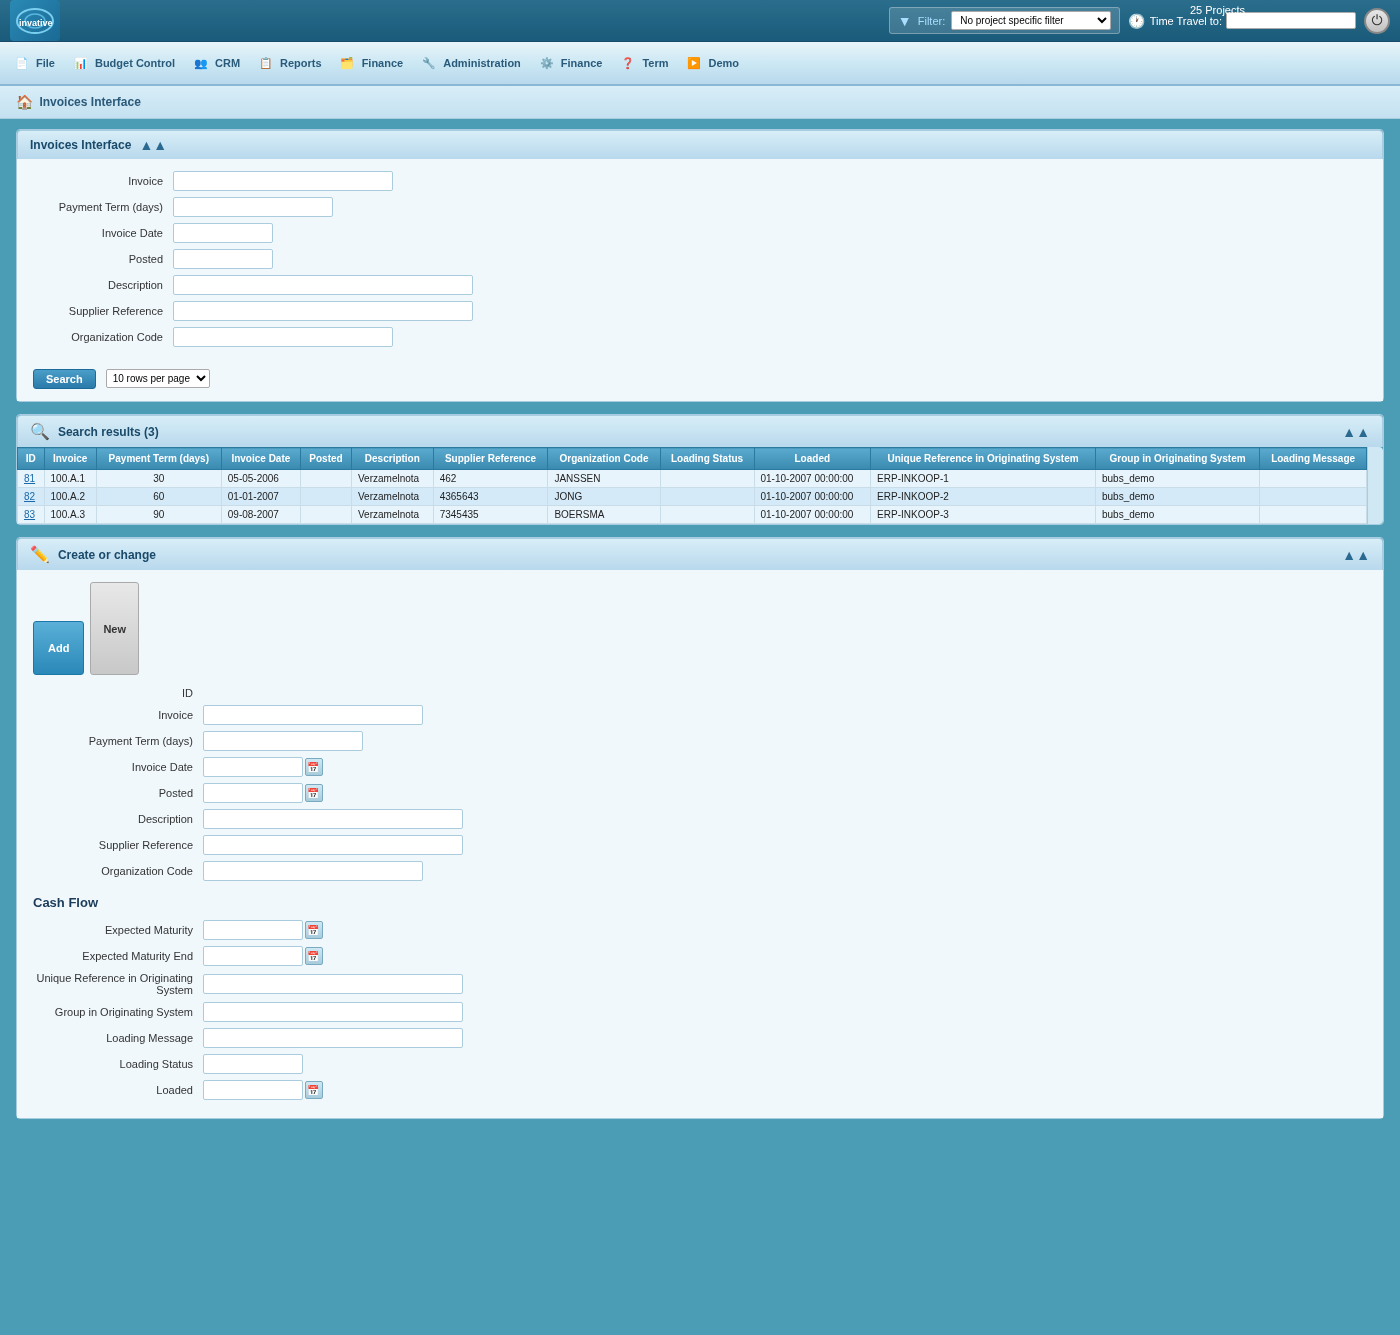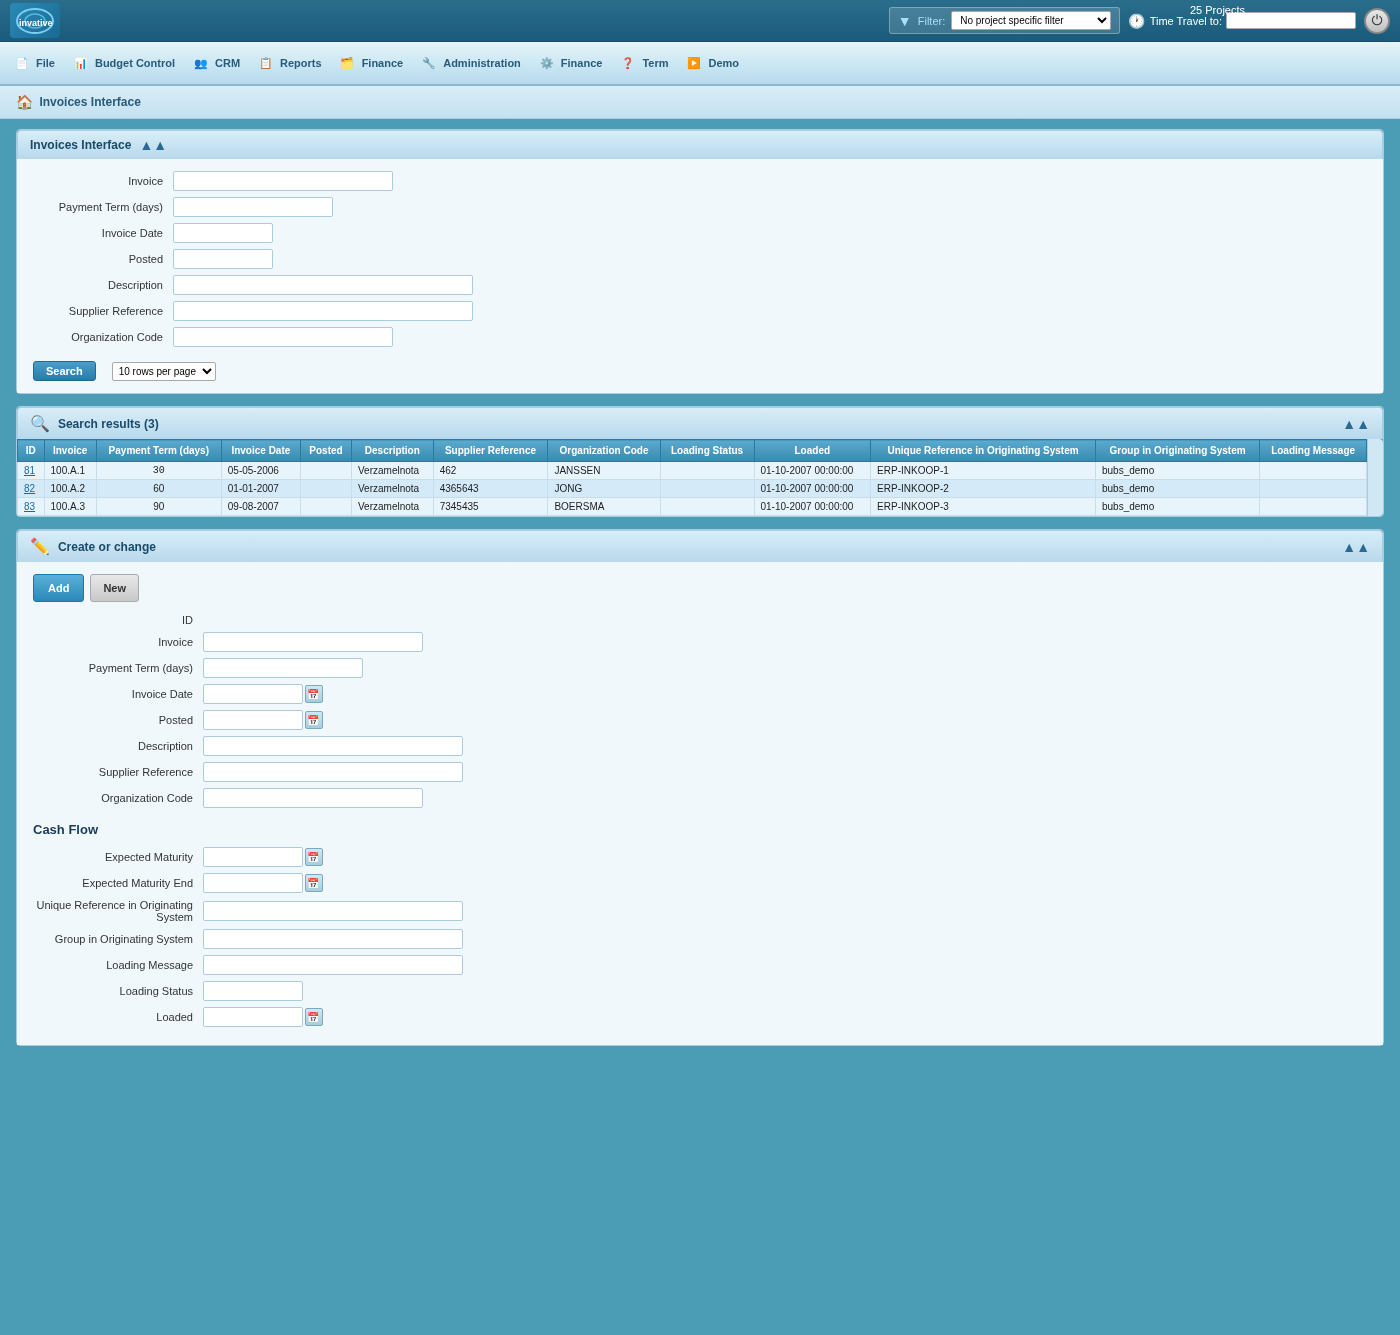--- a/index.html
+++ b/index.html
@@ -24,21 +24,21 @@
       display: flex;
       align-items: center;
     }
     .logo-area {
       display: flex;
       align-items: center;
       margin-right: 20px;
     }
     .logo-icon {
       width: 50px;
-      height: 35px;
+      height: 41px;
       background: linear-gradient(135deg, #2a8ab5, #1a6a95);
       border-radius: 4px;
       display: flex;
       align-items: center;
       justify-content: center;
       color: white;
       font-weight: bold;
       font-size: 9px;
     }
     .filter-area {
@@ -249,24 +249,25 @@
     .action-btns {
       display: flex;
       gap: 6px;
       margin-bottom: 12px;
     }
     .btn-add {
       background: linear-gradient(180deg, #5ab0d8, #2a88b8);
       color: white;
       border: 1px solid #1a78a8;
       border-radius: 3px;
-      padding: 7px 14px;
-      cursor: pointer;
-      font-size: 11px;
-      font-weight: bold;
+      padding: 20px 14px;
+      cursor: pointer;
+      font-size: 11px;
+      font-weight: bold;
+      margin-top: 39px;
     }
     .btn-new {
       background: linear-gradient(180deg, #e8e8e8, #c8c8c8);
       color: #333;
       border: 1px solid #aaa;
       border-radius: 3px;
       padding: 3px 12px;
       cursor: pointer;
       font-size: 11px;
       font-weight: bold;
@@ -455,21 +456,21 @@
         <input class="form-input form-input-xl" type="text" style="">
       </div>
       <div class="form-row">
         <label class="form-label">Supplier Reference</label>
         <input class="form-input form-input-xl" type="text" style="">
       </div>
       <div class="form-row">
         <label class="form-label">Organization Code</label>
         <input class="form-input form-input-lg" type="text" style="">
       </div>
-      <div style="margin-top:14px;display:flex;align-items:center;gap:16px;">
+      <div style="margin-top:22px;display:flex;align-items:flex-start;gap:10px;">
         <button class="search-btn">Search</button>
         <select class="rows-select">
           <option>10 rows per page</option>
         </select>
       </div>
     </div>
   </div>
 
   <div class="section-wrap">
     <div class="section-header">
@@ -494,21 +495,21 @@
               <th>Loaded</th>
               <th>Unique Reference in Originating System</th>
               <th>Group in Originating System</th>
               <th>Loading Message</th>
             </tr>
           </thead>
           <tbody id="results-tbody">
           <tr style="background: #1d4ed8;">
                 <td><a class="row-link" href="#">81</a></td>
                 <td>100.A.1</td>
-                <td style="text-align:center;font-family:Liberation Mono, monospace;">30</td>
+                <td style="text-align:center;">30</td>
                 <td>05-05-2006</td>
                 <td></td>
                 <td>Verzamelnota</td>
                 <td>462</td>
                 <td>JANSSEN</td>
                 <td></td>
                 <td>01-10-2007 00:00:00</td>
                 <td>ERP-INKOOP-1</td>
                 <td>bubs_demo</td>
                 <td></td>

